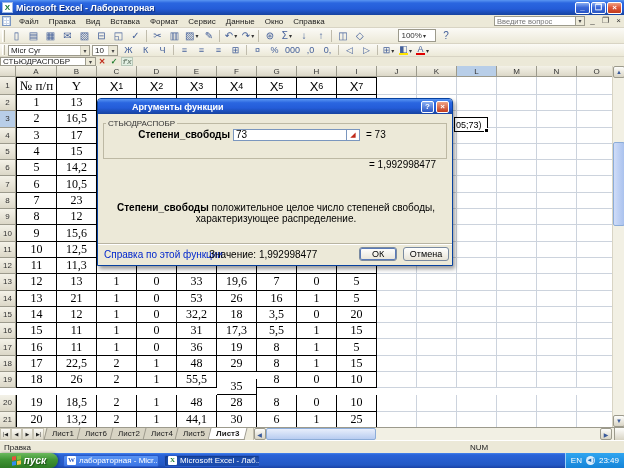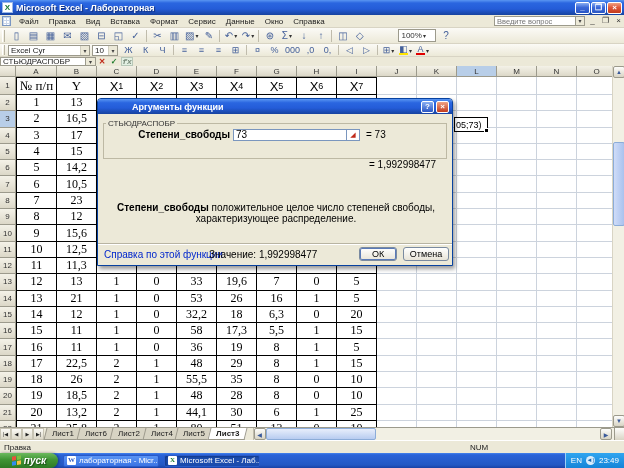--- a/index.html
+++ b/index.html
@@ -239,21 +239,21 @@
         </span>
         <span class="tbtn">
           <span class="icon">?</span>
         </span>
       </span>
   </div>
 
   <div class="abs tbrow tb2">
     <span class="grip"></span>
     <span class="selbox fontbox">
-        <span>Excel Cyr</span>
+        <span>Micr Cyr</span>
         <span class="dd">▾</span>
       </span>
     <span class="selbox sizebox">
         <span>10</span>
         <span class="dd">▾</span>
       </span>
     <span id="fmt-toolbar" style="display:flex;align-items:center;height:100%;">
         <span class="tbtn">
           <span class="icon">Ж</span>
         </span>
@@ -622,37 +622,37 @@
         <div class="cell gc" style="width: 40px; height: 16.3px;"></div>
       </div>
       <div class="grow">
         <div class="rh" style="width: 16px; height: 16.3px;">15</div>
         <div class="cell tcell first" style="width: 41px; height: 16.3px;">14</div>
         <div class="cell tcell" style="width: 40px; height: 16.3px;">12</div>
         <div class="cell tcell" style="width: 40px; height: 16.3px;">1</div>
         <div class="cell tcell" style="width: 40px; height: 16.3px;">0</div>
         <div class="cell tcell" style="width: 40px; height: 16.3px;">32,2</div>
         <div class="cell tcell" style="width: 40px; height: 16.3px;">18</div>
-        <div class="cell tcell" style="width: 40px; height: 16.3px;">6,3</div>
+        <div class="cell tcell" style="width: 40px; height: 16.3px;">3,5</div>
         <div class="cell tcell" style="width: 40px; height: 16.3px;">0</div>
         <div class="cell tcell" style="width: 40px; height: 16.3px;">20</div>
         <div class="cell gc" style="width: 40px; height: 16.3px;"></div>
         <div class="cell gc" style="width: 40px; height: 16.3px;"></div>
         <div class="cell gc" style="width: 40px; height: 16.3px;"></div>
         <div class="cell gc" style="width: 40px; height: 16.3px;"></div>
         <div class="cell gc" style="width: 40px; height: 16.3px;"></div>
         <div class="cell gc" style="width: 40px; height: 16.3px;"></div>
       </div>
       <div class="grow">
         <div class="rh" style="width: 16px; height: 16.3px;">16</div>
         <div class="cell tcell first" style="width: 41px; height: 16.3px;">15</div>
         <div class="cell tcell" style="width: 40px; height: 16.3px;">11</div>
         <div class="cell tcell" style="width: 40px; height: 16.3px;">1</div>
         <div class="cell tcell" style="width: 40px; height: 16.3px;">0</div>
-        <div class="cell tcell" style="width: 40px; height: 16.3px;">58</div>
+        <div class="cell tcell" style="width: 40px; height: 16.3px;">31</div>
         <div class="cell tcell" style="width: 40px; height: 16.3px;">17,3</div>
         <div class="cell tcell" style="width: 40px; height: 16.3px;">5,5</div>
         <div class="cell tcell" style="width: 40px; height: 16.3px;">1</div>
         <div class="cell tcell" style="width: 40px; height: 16.3px;">15</div>
         <div class="cell gc" style="width: 40px; height: 16.3px;"></div>
         <div class="cell gc" style="width: 40px; height: 16.3px;"></div>
         <div class="cell gc" style="width: 40px; height: 16.3px;"></div>
         <div class="cell gc" style="width: 40px; height: 16.3px;"></div>
         <div class="cell gc" style="width: 40px; height: 16.3px;"></div>
         <div class="cell gc" style="width: 40px; height: 16.3px;"></div>
@@ -693,21 +693,21 @@
         <div class="cell gc" style="width: 40px; height: 16.3px;"></div>
         <div class="cell gc" style="width: 40px; height: 16.3px;"></div>
       </div>
       <div class="grow">
         <div class="rh" style="width: 16px; height: 16.3px;">19</div>
         <div class="cell tcell first" style="width: 41px; height: 16.3px;">18</div>
         <div class="cell tcell" style="width: 40px; height: 16.3px;">26</div>
         <div class="cell tcell" style="width: 40px; height: 16.3px;">2</div>
         <div class="cell tcell" style="width: 40px; height: 16.3px;">1</div>
         <div class="cell tcell" style="width: 40px; height: 16.3px;">55,5</div>
-        <div class="cell tcell" style="width: 40px; height: 16.3px;">35</div>
+        <div class="cell tcell" style="width: 40px; height: 16.3px; margin-top: 7px;">35</div>
         <div class="cell tcell" style="width: 40px; height: 16.3px;">8</div>
         <div class="cell tcell" style="width: 40px; height: 16.3px;">0</div>
         <div class="cell tcell" style="width: 40px; height: 16.3px;">10</div>
         <div class="cell gc" style="width: 40px; height: 16.3px;"></div>
         <div class="cell gc" style="width: 40px; height: 16.3px;"></div>
         <div class="cell gc" style="width: 40px; height: 16.3px;"></div>
         <div class="cell gc" style="width: 40px; height: 16.3px;"></div>
         <div class="cell gc" style="width: 40px; height: 16.3px;"></div>
         <div class="cell gc" style="width: 40px; height: 16.3px;"></div>
       </div>

